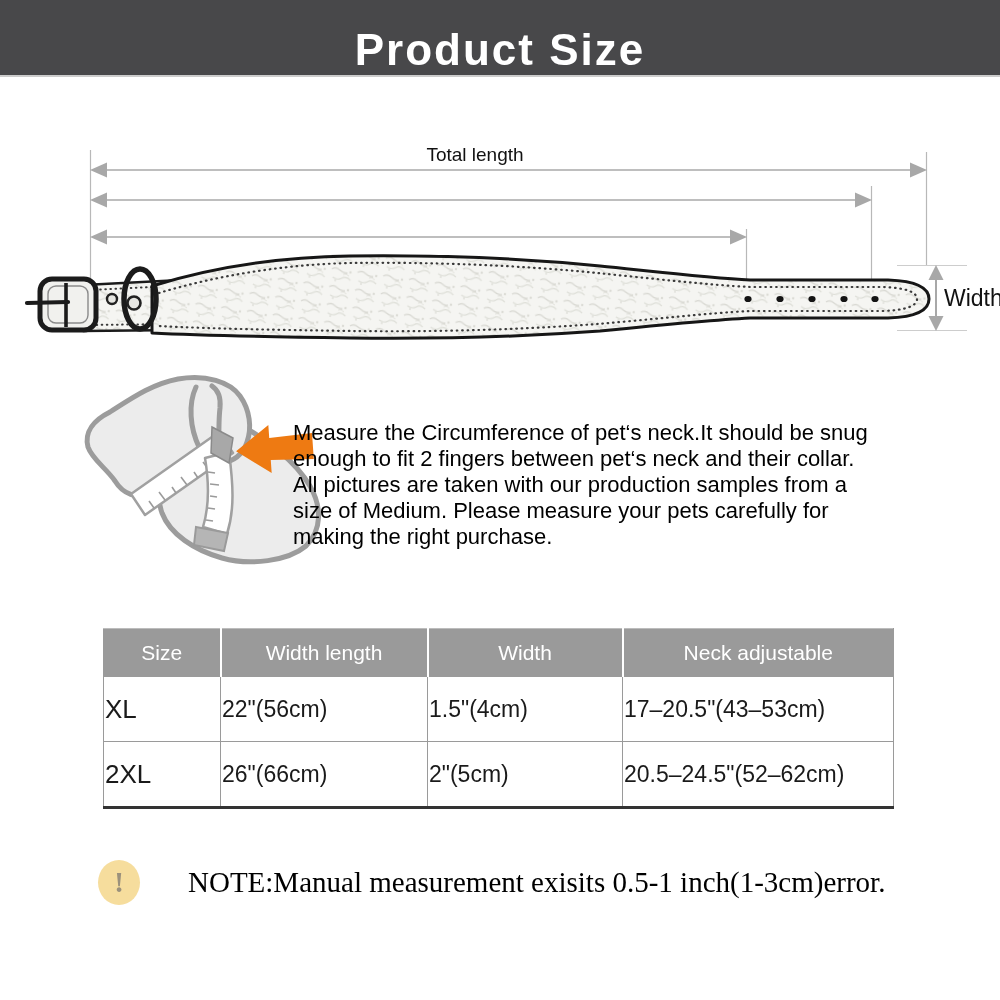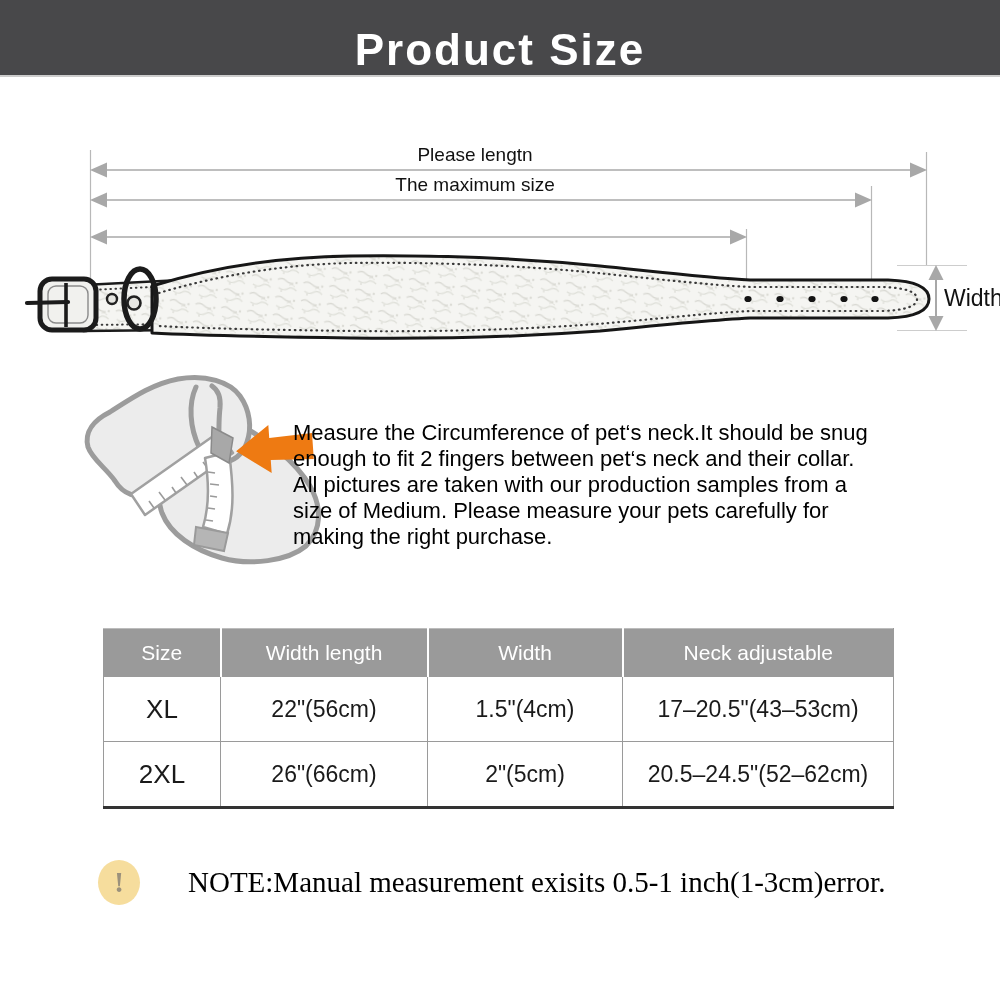--- a/index.html
+++ b/index.html
@@ -24,43 +24,42 @@
   
   .instructions { position:absolute; left:293px; top:420px; width:660px;
                   font-size:22px; line-height:26px; color:#000; }
 
   
   table.size-table { position:absolute; left:103px; top:628px; border-collapse:collapse;
                      border:1px solid #9a9a9a; border-bottom:3px solid #333; table-layout:fixed; }
   .size-table th { background:#9a9a9a; color:#ffffff; font-weight:normal; font-size:21px;
                    height:45px; border-right:2px solid #ffffff; border-top:1px solid #bcbcbc;margin-left:36px; }
   .size-table th:last-child { border-right:1px solid #9a9a9a; }
-  .size-table td { text-align:center; font-size:23px; color:#1a1a1a; height:62px;
+  .size-table td { font-size:23px; color:#1a1a1a; height:62px;
                    border:1px solid #9a9a9a; background:#fff; }
   .size-table td.size-col { font-size:26px; }
   .col1{width:117px;} .col2{width:207px;} .col3{width:195px;} .col4{width:271px;}
 
   
   .note { position:absolute; left:98px; top:860px; display:flex; align-items:center; gap:14px; }
   .note-icon { width:42px; height:45px; border-radius:50%; background:#f6dd9d; color:#9b917c;
                display:flex; align-items:center; justify-content:center;
                font-family:"Liberation Serif", serif; font-size:29px; font-weight:bold; flex:0 0 auto; }
   .note-text { font-family:"Liberation Serif", serif; font-size:29px; color:#000; white-space:nowrap;margin-left:34px; }
 </style>
 </head>
 <body>
 
 <div class="page">
 
   <div class="banner">
     <h1>Product Size</h1>
   </div>
 
-  <div class="mlabel lbl-total">Please lengtn</div>
-  <div class="mlabel lbl-max">The maximum size</div>
+  <div class="mlabel lbl-total">Total length</div>
   <div class="width-label">Width</div>
 
   <svg class="diagram" width="1000" height="212" viewBox="0 140 1000 212" xmlns="http://www.w3.org/2000/svg">
     <defs>
       <pattern id="tex" width="26" height="18" patternUnits="userSpaceOnUse" patternTransform="rotate(8)">
         <rect width="26" height="18" fill="#f5f5f2"></rect>
         <path d="M2 4 q4 -3 8 0 t8 2" stroke="#d9d9d3" fill="none" stroke-width="1.4"></path>
         <path d="M4 12 q5 3 9 0 t9 1" stroke="#dedfd8" fill="none" stroke-width="1.2"></path>
         <path d="M14 8 q3 -2 6 1" stroke="#e2e2dc" fill="none" stroke-width="1"></path>
         <circle cx="21" cy="5" r="1.2" fill="#dcdcd6"></circle>

